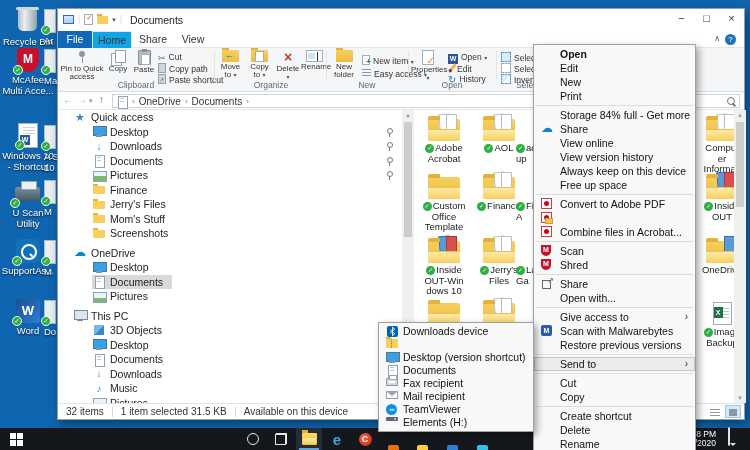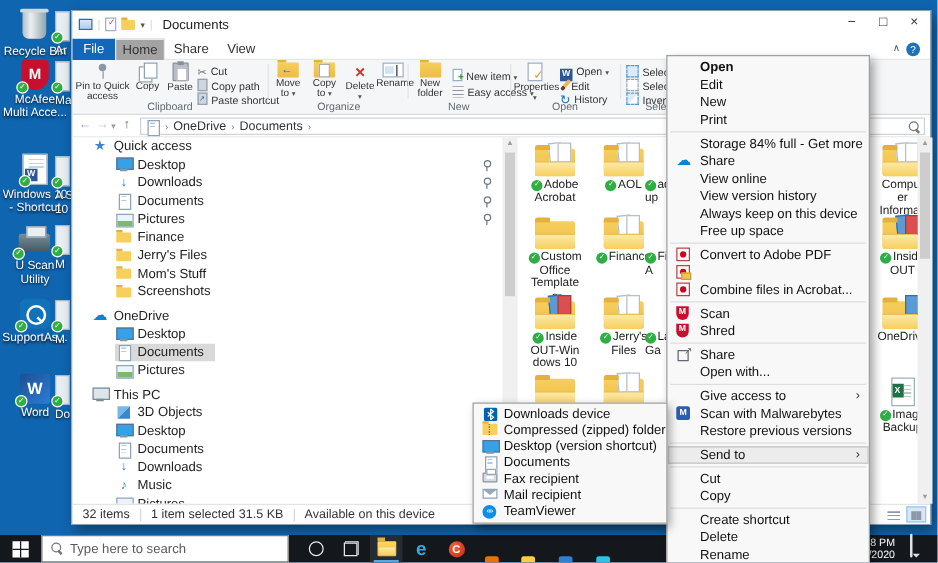--- a/index.html
+++ b/index.html
@@ -36,21 +36,21 @@
 .q-folder{width:11px;height:8px;background:#f6cf5d;border-radius:1px;display:inline-block;position:relative}
 .q-folder::before{content:"";position:absolute;top:-2px;left:0;width:5px;height:2px;background:#e4b23c}
 .q-caret{font-size:7px;color:#555}
 .title{position:absolute;left:72px;top:5px;font-size:10.5px;color:#222}
 .winbtns{position:absolute;right:0;top:0;display:flex}
 .wbtn{width:25px;height:21px;text-align:center;line-height:19px;font-size:11px;color:#333}
 
 .tabstrip{position:absolute;left:0;top:22px;right:0;height:17px;background:#fff;border-bottom:1px solid #e4e6e8}
 .tab{position:absolute;top:0;height:17px;line-height:17px;font-size:10.5px;color:#333;text-align:center}
 .tab-file{left:0;width:34px;background:#1267b8;color:#fff}
-.tab-home{left:34px;width:40px;background:#a3a3a3;border:1px solid #e4e6e8;border-bottom:none}
+.tab-home{left:34px;width:40px;background:#0ea5e9;border:1px solid #e4e6e8;border-bottom:none}
 .tab-share{left:74px;width:42px}
 .tab-view{left:116px;width:38px}
 .ribcollapse{position:absolute;right:24px;top:3px;font-size:8px;color:#555}
 .ribhelp{position:absolute;right:8px;top:3px;width:11px;height:11px;border-radius:50%;background:#1d72b8;color:#fff;font-size:8px;line-height:11px;text-align:center}
 
 .ribbon{position:absolute;left:0;top:39px;right:0;height:44px;background:#f5f6f7;border-bottom:1px solid #dadbdc;overflow:hidden}
 .rbig{position:absolute;top:1px;height:32px;text-align:center}
 .bi{display:block;margin:1px auto 0;position:relative;width:14px;height:14px}
 .blbl{display:block;font-size:8px;line-height:8px;color:#333;margin-top:1px}
 .dd{font-size:6px;color:#555}
@@ -761,36 +761,33 @@
     <div class="msep"></div>
     <div class="mi"><span>Create shortcut</span></div>
     <div class="mi"><span>Delete</span></div>
     <div class="mi"><span>Rename</span></div>
   </div>
 <div class="menu" id="sendto">
     <div class="mi"><span class="ic ic-bluetooth mic"><svg width="11" height="11" viewBox="0 0 11 11">
           <rect width="11" height="11" rx="2" fill="#0063b1"></rect>
           <path d="M5.5 1.2 V9.8 M5.5 1.2 L7.8 3.2 L3.2 7.2 M5.5 9.8 L7.8 7.8 L3.2 3.8" stroke="#fff" stroke-width="0.9" fill="none"></path>
         </svg></span><span>Downloads device</span></div>
-    <div class="mi"><span class="ic ic-zip-folder mic"></span><span>Compressed (zipped) folder</span></div>
+    <div class="mi"><span class="ic ic-zip-folder mic"></span></div>
     <div class="mi"><span class="ic ic-monitor mic"></span><span>Desktop (version shortcut)</span></div>
     <div class="mi"><span class="ic ic-doc mic"></span><span>Documents</span></div>
     <div class="mi"><span class="ic ic-fax mic"></span><span>Fax recipient</span></div>
     <div class="mi"><span class="ic ic-mail mic"></span><span>Mail recipient</span></div>
     <div class="mi"><span class="ic ic-teamviewer mic"></span><span>TeamViewer</span></div>
+    <div class="mi"><span class="ic ic-drive mic"></span><span>Elements (H:)</span></div>
   </div>
 
 <div id="taskbar">
   <div class="tstart">
       <span class="startlogo"></span>
     </div>
-  <div class="tsearch">
-    <span class="ic-search"></span>
-    <span>Type here to search</span>
-  </div>
   <div id="tbuttons">
       <div class="tslot" style="left: 240px;">
         <span class="tb-cortana"></span>
       </div>
       <div class="tslot" style="left: 268px;">
         <span class="tb-task-view"></span>
       </div>
       <div class="tslot active" style="left: 296px;">
         <span class="tb-file-explorer"></span>
       </div>

